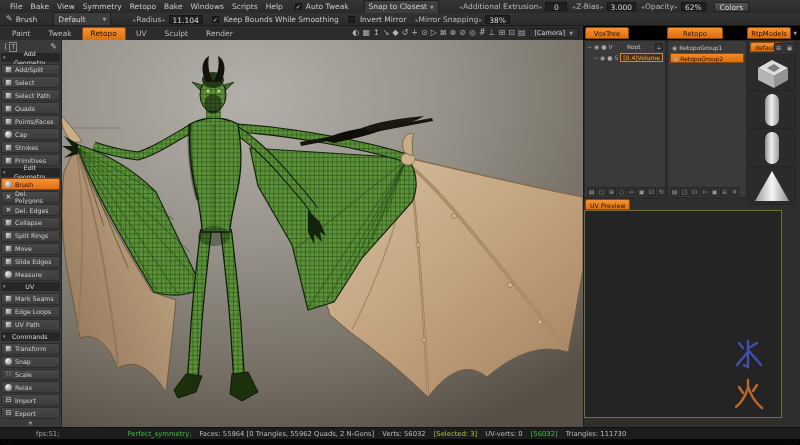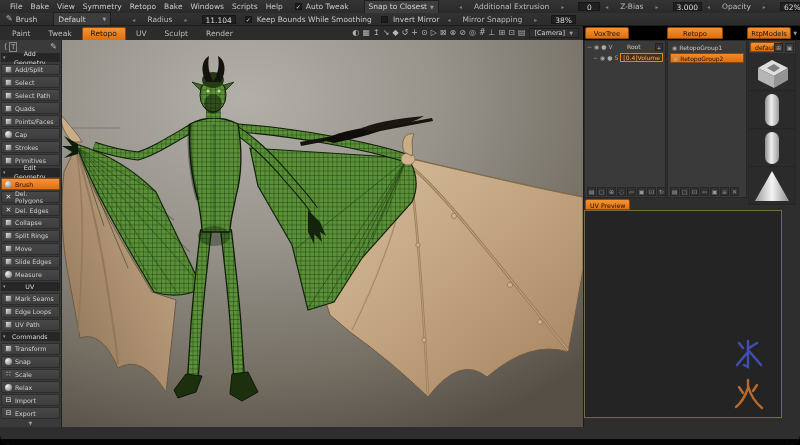--- a/index.html
+++ b/index.html
@@ -4,21 +4,21 @@
 <style>
   html,body{margin:0;padding:0;background:#000;}
   *{box-sizing:border-box;font-family:"DejaVu Sans",sans-serif;}
   .app{position:relative;width:800px;height:445px;background:#2e2e2e;overflow:hidden;border-radius:0 0 10px 10px;}
   
   .menubar{position:absolute;left:0;top:0;width:800px;height:13px;background:linear-gradient(#343434,#2a2a2a);display:flex;align-items:center;gap:2px;padding:0 6px;font-size:7.5px;color:#c9c9c9;white-space:nowrap;}
   .menu-item{padding:0 4px;cursor:default;}
   .chk{width:7px;height:7px;background:#1d1d1d;border:1px solid #151515;display:inline-flex;align-items:center;justify-content:center;color:#ddd;font-size:6px;margin:0 2px 0 6px;}
   .drop{background:#3d3d3d;border:1px solid #1f1f1f;padding:0 4px;margin:0 13px;height:14px;display:flex;align-items:center;gap:3px;color:#d2d2d2;}
   .caret{font-size:5px;color:#999;}
-  .param{display:flex;align-items:center;gap:12px;margin-left:5px;color:#b9b9b9;}
+  .param{display:flex;align-items:center;gap:1px;margin-left:5px;color:#b9b9b9;}
   .spin{color:#7d7d7d;font-size:6px;}
   .val{background:#202020;border:1px solid #171717;min-width:22px;text-align:center;padding:0 3px;height:9px;line-height:9px;color:#d8d8d8;margin-left:2px;}
   .pushbtn{background:linear-gradient(#555,#3e3e3e);border:1px solid #202020;border-radius:2px;padding:0 5px;height:10px;line-height:9px;color:#ddd;margin-left:6px;}
   .brushbar{position:absolute;left:0;top:13px;width:800px;height:13px;background:linear-gradient(#323232,#2b2b2b);border-bottom:1px solid #1c1c1c;display:flex;align-items:center;gap:3px;padding:0 6px;font-size:7.5px;color:#c9c9c9;white-space:nowrap;}
   .tabrow{position:absolute;left:0;top:26px;width:583px;height:14px;background:#2c2c2c;display:flex;align-items:flex-end;gap:2px;padding:0 4px;font-size:7.5px;color:#bdbdbd;}
   .wtab{padding:1px 8px 2px;cursor:default;}
   .wtab.active{background:linear-gradient(#f49334,#dd6f0f);color:#241200;border:1px solid #90480a;border-bottom:none;border-radius:2px 2px 0 0;}
   .vp-tools{margin-left:auto;display:flex;align-items:center;gap:3px;padding-bottom:2px;}
   .vp-ico{font-size:8px;color:#b5b5b5;line-height:1;}
   .cam{background:#303030;border:1px solid #1e1e1e;padding:0 5px;height:10px;display:flex;align-items:center;gap:4px;font-size:6.5px;color:#cfcfcf;}
@@ -578,14 +578,24 @@
           <span title="氷"><svg width="32" height="34" viewBox="0 0 32 34" fill="none" stroke="#4656c8" stroke-width="2.4" stroke-linecap="round" opacity="0.85">
               <path d="M6,4 L10,9 M15,2 L15,28 L11,26 M14,14 L4,26 M16,12 L28,26 M16,9 L24,4"></path>
             </svg></span>
           <span title="火"><svg width="32" height="34" viewBox="0 0 32 34" fill="none" stroke="#d4762a" stroke-width="2.4" stroke-linecap="round" opacity="0.85">
               <path d="M6,10 L10,16 M24,8 L20,14 M15,3 L15,11 M15,11 C12,20 8,26 3,30 M15,9 C18,20 23,26 29,31"></path>
             </svg></span>
         </div>
     </div>
   </div>
 
+  <div class="statusbar" id="statusbar">
+      <span style="color: rgb(168, 168, 168);">fps:51;</span>
+      <span style="color: rgb(62, 196, 62); margin-left: 60px;">Perfect_symmetry;</span>
+      <span style="color: rgb(189, 189, 189);">Faces: 55964 [0 Triangles, 55962 Quads, 2 N-Gons]</span>
+      <span style="color: rgb(189, 189, 189);">Verts: 56032</span>
+      <span style="color: rgb(168, 196, 46);">[Selected: 3]</span>
+      <span style="color: rgb(189, 189, 189);">UV-verts: 0</span>
+      <span style="color: rgb(62, 196, 62);">[56032]</span>
+      <span style="color: rgb(189, 189, 189);">Triangles: 111730</span>
+    </div>
   <div class="bottomstrip"></div>
 </div>
 
 </body></html>

